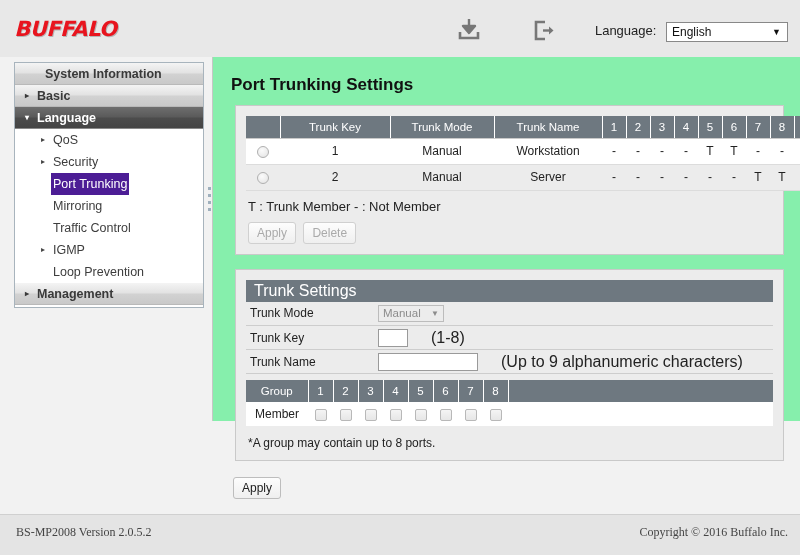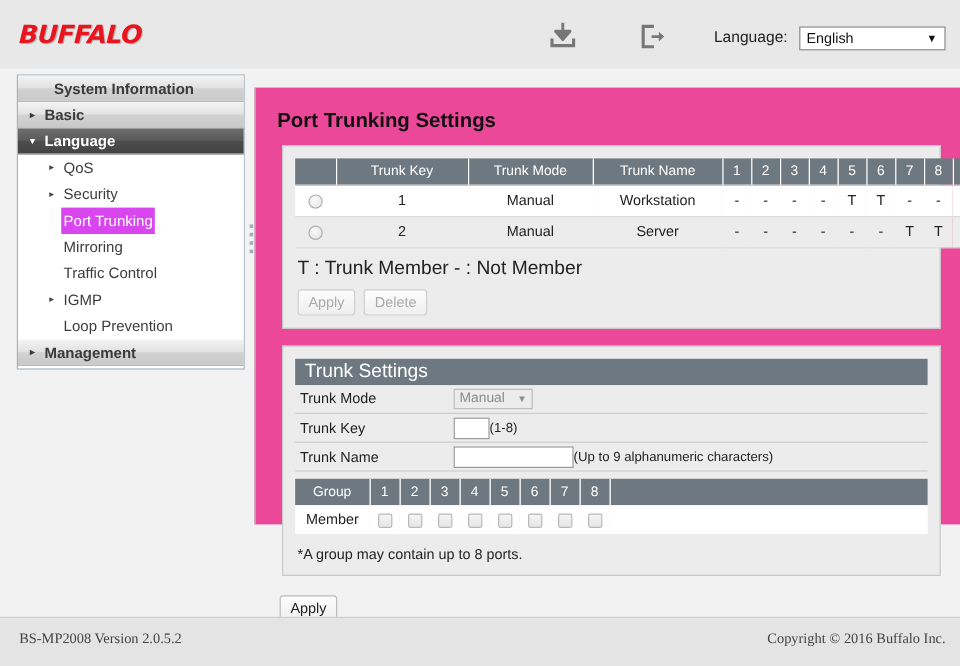--- a/index.html
+++ b/index.html
@@ -123,21 +123,21 @@
   }
   .nav-sub .tri {
     position: absolute;
     left: 26px; top: 50%;
     transform: translateY(-50%);
     font-size: 8px; line-height: 1;
     color: #444;
   }
   .nav-sub .lbl { display: inline-block; padding: 0 2px; }
   .nav-sub.selected .lbl {
-    background: #d946ef;
+    background: #4c1d95;
     color: #fff;
   }
 
   
   .splitter {
     position: absolute;
     left: 206px; top: 5px;
     width: 8px; height: 282px;
     cursor: col-resize;
   }
@@ -145,24 +145,24 @@
     position: absolute;
     left: 2px;
     width: 3px; height: 3px;
     background: #9fb0bd;
     display: block;
   }
 
   
   .content {
     position: absolute;
-    left: 212px; top: 16px;
+    left: 212px; top: 0;
     width: 588px;
     height: 364px;
-    background: #ec4899;
+    background: #86efac;
     border-left: 1px solid #c6c6c6;
   }
   .page-title {
     margin: 0;
     padding: 18px 0 10px 18px;
     font-size: 17px;
     font-weight: bold;
     color: #111;
     font-family: "Liberation Sans", sans-serif;
   }
@@ -201,21 +201,21 @@
     display: inline-block;
     width: 12px; height: 12px;
     border-radius: 50%;
     border: 1px solid #b0b0b0;
     background: radial-gradient(circle at 40% 35%, #fbfbfb 0%, #e2e2e2 100%);
     cursor: pointer;
     vertical-align: middle;
   }
   .legend {
     padding: 8px 2px 0 2px;
-    font-size: 16px;
+    font-size: 13px;
     color: #222;
   }
   .btnrow { padding: 8px 2px 2px 2px; }
   .btn {
     display: inline-block;
     min-width: 32px;
     padding: 3px 8px;
     font-size: 12px;
     font-family: "Liberation Sans", sans-serif;
     background: linear-gradient(to bottom,#fdfdfd 0%,#efefef 100%);
@@ -261,21 +261,21 @@
   .sel-dis .caret { position: absolute; right: 4px; top: 0; font-size: 8px; }
   .inp {
     display: inline-block;
     height: 18px;
     background: #fff;
     border: 1px solid #9a9a9a;
     vertical-align: middle;
   }
   .inp.small { width: 30px; }
   .inp.wide { width: 100px; }
-  .hint { font-size: 11px; color: #222; vertical-align: middle; }
+  .hint { font-size: 16px; color: #222; vertical-align: middle; padding-left: 23px; }
 
   
   .grp { width: 100%; table-layout: fixed; margin-top: 6px; }
   .grp th {
     background: #6e7880;
     color: #fff;
     font-size: 11.5px;
     font-weight: normal;
     height: 22px;
     text-align: center;

